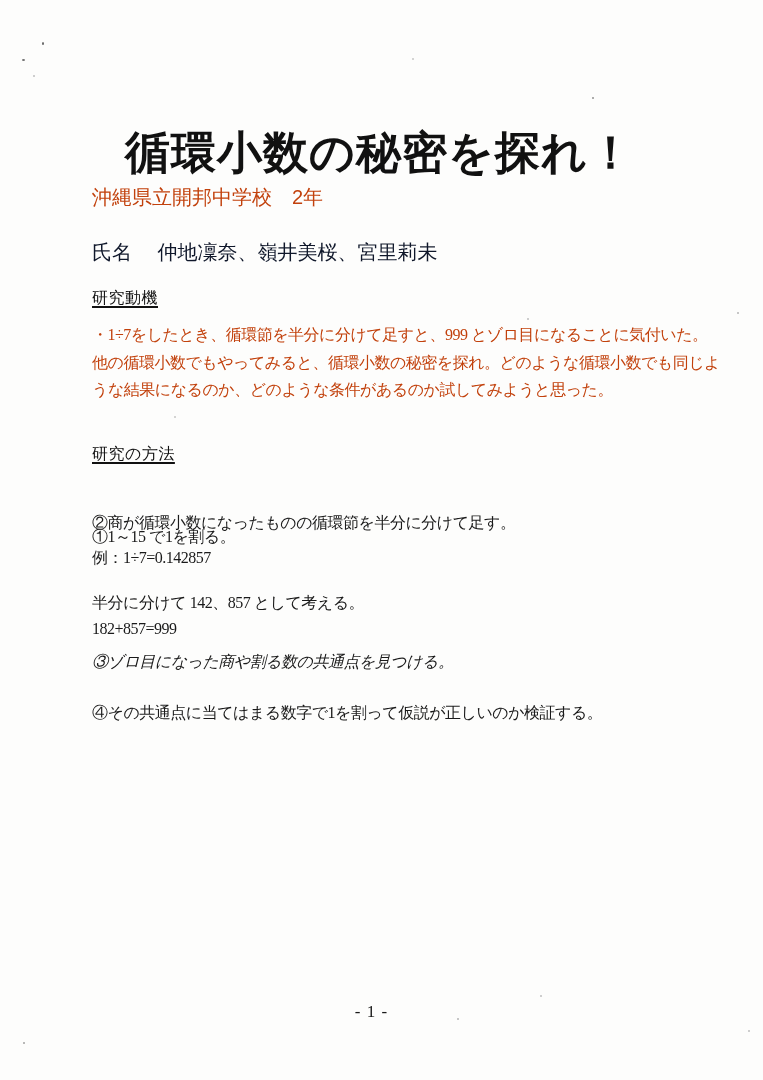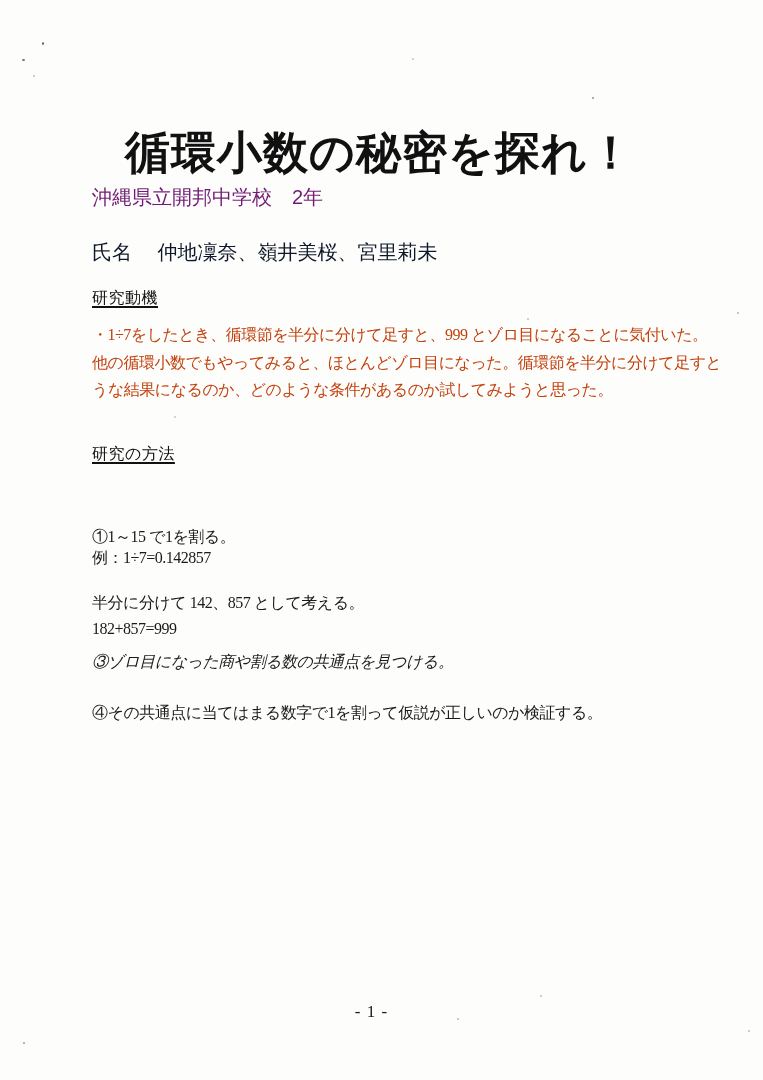--- a/index.html
+++ b/index.html
@@ -32,21 +32,21 @@
     white-space: nowrap;
     margin-left: 33px;
   }
   .school-line {
     position: absolute;
     left: 92px;
     top: 184px;
     font-family: "Liberation Sans", "DejaVu Sans", sans-serif;
     font-size: 20px;
     letter-spacing: 0px;
-    color: #701a75;
+    color: #c2410c;
     white-space: nowrap;
   }
   .authors-line {
     position: absolute;
     left: 92px;
     top: 239px;
     font-family: "Liberation Sans", "DejaVu Sans", sans-serif;
     font-size: 20px;
     color: #0f172a;
     white-space: nowrap;
@@ -131,27 +131,28 @@
   <h1 class="doc-title">循環小数の秘密を探れ！</h1>
 
   <div class="school-line">沖縄県立開邦中学校　2年</div>
 
   <div class="authors-line">氏名　 仲地凜奈、嶺井美桜、宮里莉未</div>
 
   <div class="section-heading heading-motivation">研究動機</div>
 
   <div class="motivation-para">
     <div class="line">・1÷7をしたとき、循環節を半分に分けて足すと、999 とゾロ目になることに気付いた。</div>
-    <div class="line">他の循環小数でもやってみると、ほとんどゾロ目になった。循環節を半分に分けて足すと</div>
+    <div class="line">他の循環小数でもやってみると、循環小数の秘密を探れ。どのような循環小数でも同じよ</div>
     <div class="line">うな結果になるのか、どのような条件があるのか試してみようと思った。</div>
   </div>
 
   <div class="section-heading heading-method">研究の方法</div>
 
   <div class="step step-0">①1～15 で1を割る。</div>
+  <div class="step step-1">②商が循環小数になったものの循環節を半分に分けて足す。</div>
   <div class="step step-2">例：1÷7=0.142857</div>
   <div class="step step-3">半分に分けて 142、857 として考える。</div>
   <div class="step step-4">182+857=999</div>
   <div class="step step-5">③ゾロ目になった商や割る数の共通点を見つける。</div>
   <div class="step step-6">④その共通点に当てはまる数字で1を割って仮説が正しいのか検証する。</div>
 
   <div class="page-number">- 1 -</div>
 
   <div class="speck s1"></div>
   <div class="speck s2"></div>

